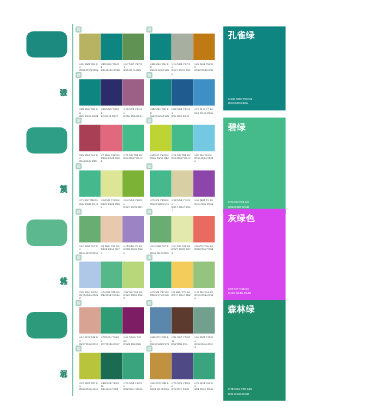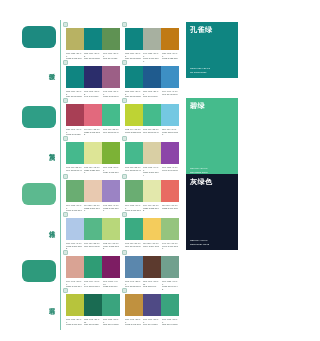--- a/index.html
+++ b/index.html
@@ -435,30 +435,35 @@
 R192 R145 R63</div>
           <div class="code">C76 M76 Y35 K0
 R79 R74 R133</div>
           <div class="code">C76 M15 Y62 K0
 R58 R164 R126</div>
         </div>
       </div>
     </div>
 
   <div id="panels">
-      <div class="panel" style="top: 0px; height: 56px; background: rgb(15, 133, 129);">
+      <div class="panel" style="top: 0px; height: 70px; background: rgb(15, 133, 129);">
         <div class="panel-name">孔雀绿</div>
         <div class="panel-codes">C100 M30 Y50 K9
 R0 R133 R129</div>
       </div>
       <div class="panel" style="top: 76px; height: 80px; background: rgb(69, 187, 140);">
         <div class="panel-name">碧绿</div>
         <div class="panel-codes">C70 M0 Y54 K0
 R69 R187 R140</div>
       </div>
-      <div class="panel" style="top: 152px; height: 76px; background: #0f172a;">
+      <div class="panel" style="top: 152px; height: 76px; background: #d946ef;">
         <div class="panel-name">灰绿色</div>
         <div class="panel-codes">C55 M7 Y48 K0
 R124 R184 R148</div>
       </div>
+      <div class="panel" style="top: 228px; height: 84px; background: rgb(31, 140, 106);">
+        <div class="panel-name">森林绿</div>
+        <div class="panel-codes">C78 M10 Y66 K20
+R31 R140 R106</div>
+      </div>
     </div>
 
 </div>
 
 </body></html>

